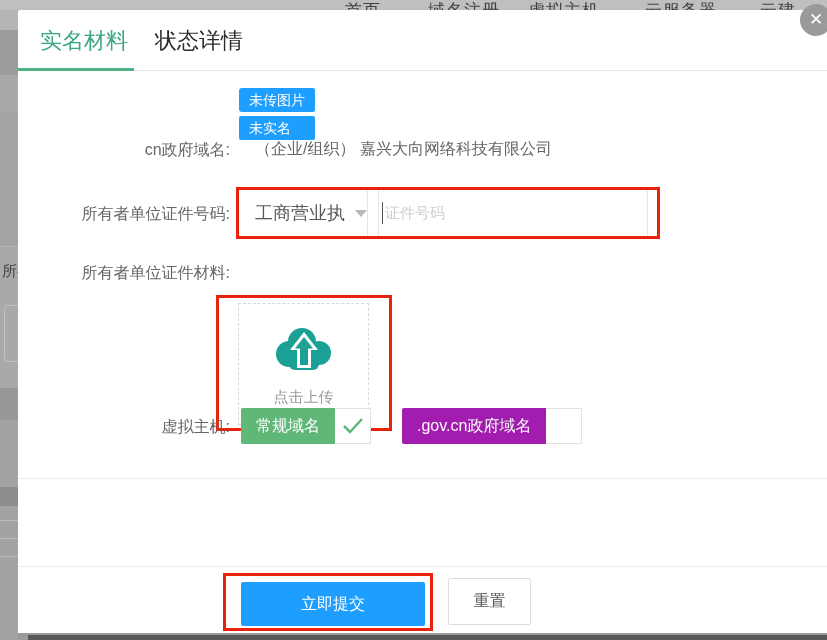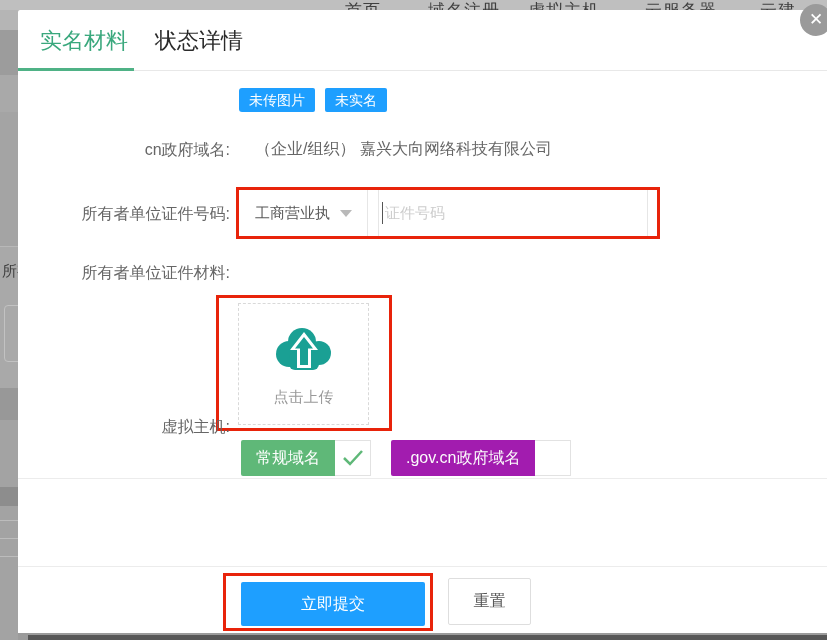--- a/index.html
+++ b/index.html
@@ -23,43 +23,43 @@
 
   .tab { position:absolute; top:16px; font-size:22px; color:#333333; cursor:pointer; }
   .tab1 { left:22px; color:#3aa87d; }
   .tab2 { left:137px; color:#2b2b2b; }
   .tab-bar-border { position:absolute; left:0; top:60px; width:809px; height:1px; background:#e8e8e8; }
   .tab-underline { position:absolute; left:0; top:58px; width:116px; height:3px; background:#4fb286; }
 
   .form-label { position:absolute; left:0; width:212px; text-align:right; font-size:16px; color:#666666; white-space:nowrap; }
 
   
-  .badges { position:absolute; left:221px; top:78px; display:flex; gap:10px; }
+  .badges { position:absolute; left:221px; top:78px; display:flex; gap:4px;flex-direction:column; }
   .badge { background:#1E9FFF; color:#ffffff; font-size:14px; line-height:24px; padding:0 10px; border-radius:2px; white-space:nowrap; }
   .badge:first-child { border-top-left-radius:3px; border-bottom-left-radius:3px; }
 
   .owner-value { position:absolute; left:237px; top:129px; font-size:16px; color:#666666; white-space:nowrap; }
 
   
   .cert-red-box { position:absolute; left:218px; top:177px; width:424px; height:52px; border:3px solid #e8230a; background:#ffffff; }
   .cert-select { position:absolute; left:0; top:0; width:129px; height:46px; border-right:1px solid #e6e6e6; display:flex; align-items:center; padding-left:16px; cursor:pointer; }
-  .cert-select-text { font-size:15px; color:#595959; white-space:nowrap; }
+  .cert-select-text { font-size:18px; color:#595959; white-space:nowrap; }
   .select-arrow { width:0; height:0; border-left:6px solid transparent; border-right:6px solid transparent; border-top:7px solid #b9b9b9; margin-left:10px; }
   .cert-input-wrap { position:absolute; left:139px; top:0; width:270px; height:46px; border-left:1px solid #e6e6e6; border-right:1px solid #e6e6e6; display:flex; align-items:center; }
   .caret { width:1px; height:22px; background:#555; margin-left:3px; }
   .cert-placeholder { font-size:15px; color:#cccccc; margin-left:2px; white-space:nowrap;font-family:Liberation Mono, monospace; }
 
   
   .upload-red-box { position:absolute; left:198px; top:243px; width:176px; height:136px; border:3px solid #e8230a; background:#ffffff;margin-top:42px; }
   .upload-dashed { position:absolute; left:19px; top:5px; width:131px; height:122px; border:1px dashed #d9d9d9; text-align:center; cursor:pointer; }
   .upload-cloud { margin-top:20px; }
   .upload-text { margin-top:12px; font-size:15px; color:#999999; }
 
   
-  .scope-row { position:absolute; left:223px; top:398px; display:flex; gap:20px;margin-top:32px; }
+  .scope-row { position:absolute; left:223px; top:398px; display:flex; gap:31px; }
   .scope-btn { display:flex; height:36px; border-radius:2px; overflow:visible; cursor:pointer; }
   .scope-main { font-size:16px; line-height:36px; padding:0 15px; white-space:nowrap; border-radius:2px 0 0 2px; }
   .scope-main.green { background:#5FB878; color:#ffffff; }
   .scope-main.gray { background:#a21caf; color:#fbfbfb; }
   .scope-check { width:36px; height:36px; background:#ffffff; border:1px solid #e2e2e2; border-left:none; display:flex; align-items:center; justify-content:center; }
 
   .divider { position:absolute; left:0; width:809px; height:1px; background:#ececec; }
 
   
   .notice { position:absolute; left:9px; top:475px; width:785px; font-size:16px; color:#737373; line-height:26px; }

